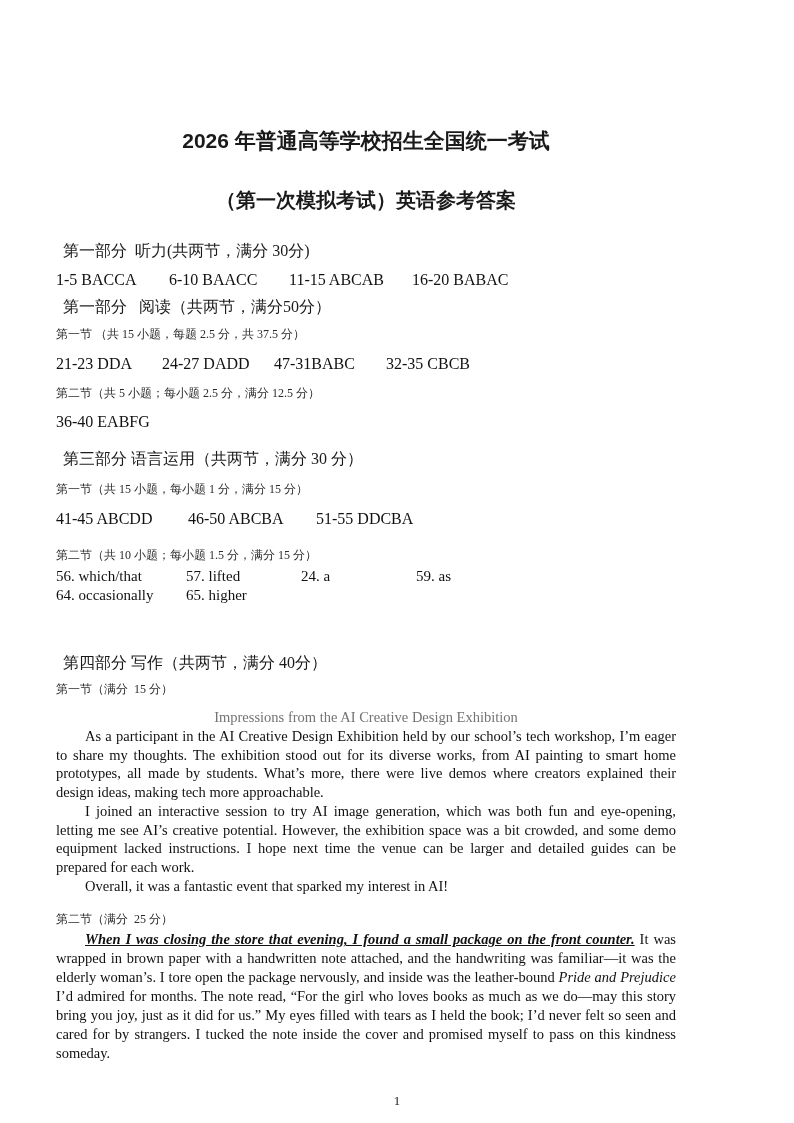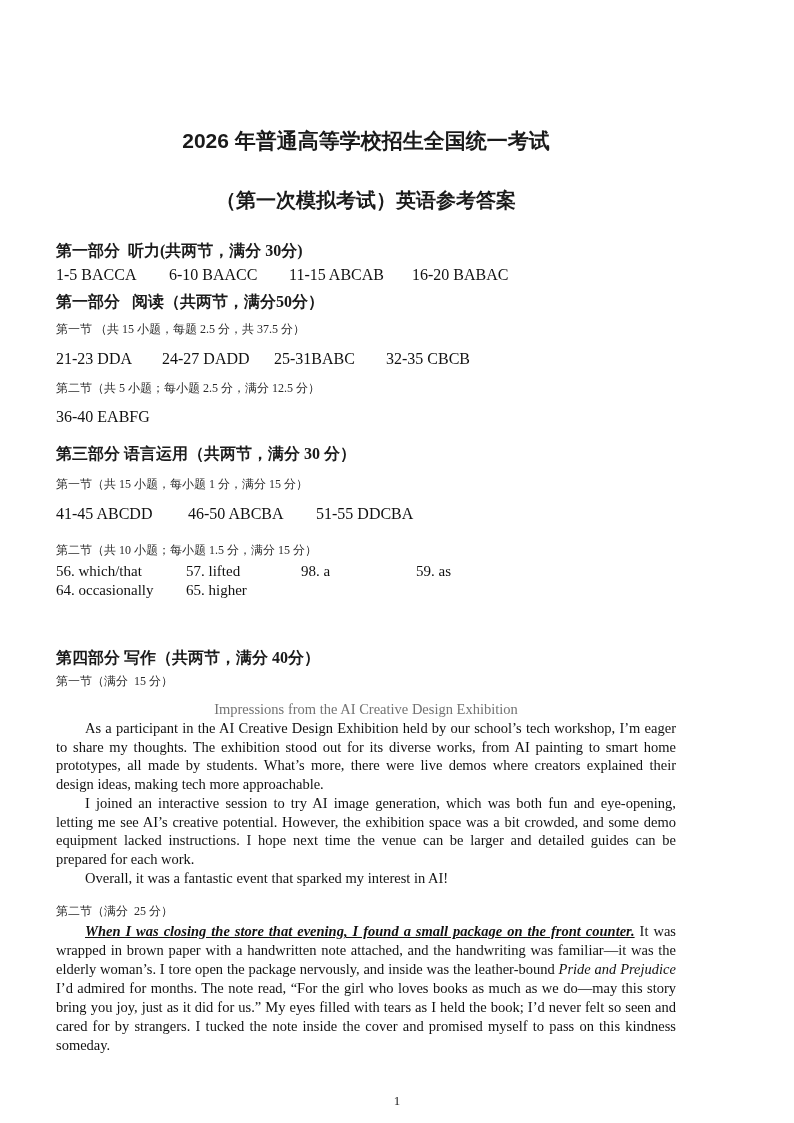--- a/index.html
+++ b/index.html
@@ -29,24 +29,24 @@
     margin: 34px 0 0;
     text-align: center;
     font-family: Liberation Sans, sans-serif;
     font-weight: 700;
     font-size: 20px;
     line-height: 25px;
     color: #1a1a1a;
     white-space: pre-wrap;
   }
   .part-heading {
-    margin: 0;
+    margin: 7px;
     font-size: 16px;
     line-height: 22px;
-    font-weight: 700;
+    font-weight: 400;
     color: #1a1a1a;
     white-space: pre-wrap;
   }
   .ph1 { margin-top: 27px; }
   .ph2 { margin-top: 6px; }
   .ph3 { margin-top: 16px; }
   .ph4 { margin-top: 47px; }
   .note {
     margin: 0;
     font-size: 12px;
@@ -139,40 +139,40 @@
     <span class="c2">6-10 BAACC</span>
     <span class="c3">11-15 ABCAB</span>
     <span class="c4">16-20 BABAC</span>
   </div>
 
   <p class="part-heading ph2">第一部分   阅读（共两节，满分50分）</p>
   <p class="note n-read1">第一节 （共 15 小题，每题 2.5 分，共 37.5 分）</p>
   <div class="ans-row row-reading">
     <span class="c1">21-23 DDA</span>
     <span class="c2">24-27 DADD</span>
-    <span class="c3">25-31BABC</span>
+    <span class="c3">47-31BABC</span>
     <span class="c4">32-35 CBCB</span>
   </div>
   <p class="note n-read2">第二节（共 5 小题；每小题 2.5 分，满分 12.5 分）</p>
   <div class="ans-row row-single">
     <span>36-40 EABFG</span>
   </div>
 
   <p class="part-heading ph3">第三部分 语言运用（共两节，满分 30 分）</p>
   <p class="note n-lang1">第一节（共 15 小题，每小题 1 分，满分 15 分）</p>
   <div class="ans-row row-lang">
     <span class="c1">41-45 ABCDD</span>
     <span class="c2">46-50 ABCBA</span>
     <span class="c3">51-55 DDCBA</span>
   </div>
   <p class="note n-lang2">第二节（共 10 小题；每小题 1.5 分，满分 15 分）</p>
   <div class="row-words rw1">
     <span class="c1">56. which/that</span>
     <span class="c2">57. lifted</span>
-    <span class="c3">98. a</span>
+    <span class="c3">24. a</span>
     <span class="c4">59. as</span>
   </div>
   <div class="row-words">
     <span class="c1">64. occasionally</span>
     <span class="c2">65. higher</span>
   </div>
 
   <p class="part-heading ph4">第四部分 写作（共两节，满分 40分）</p>
   <p class="note n-writ1">第一节（满分  15 分）</p>
 

